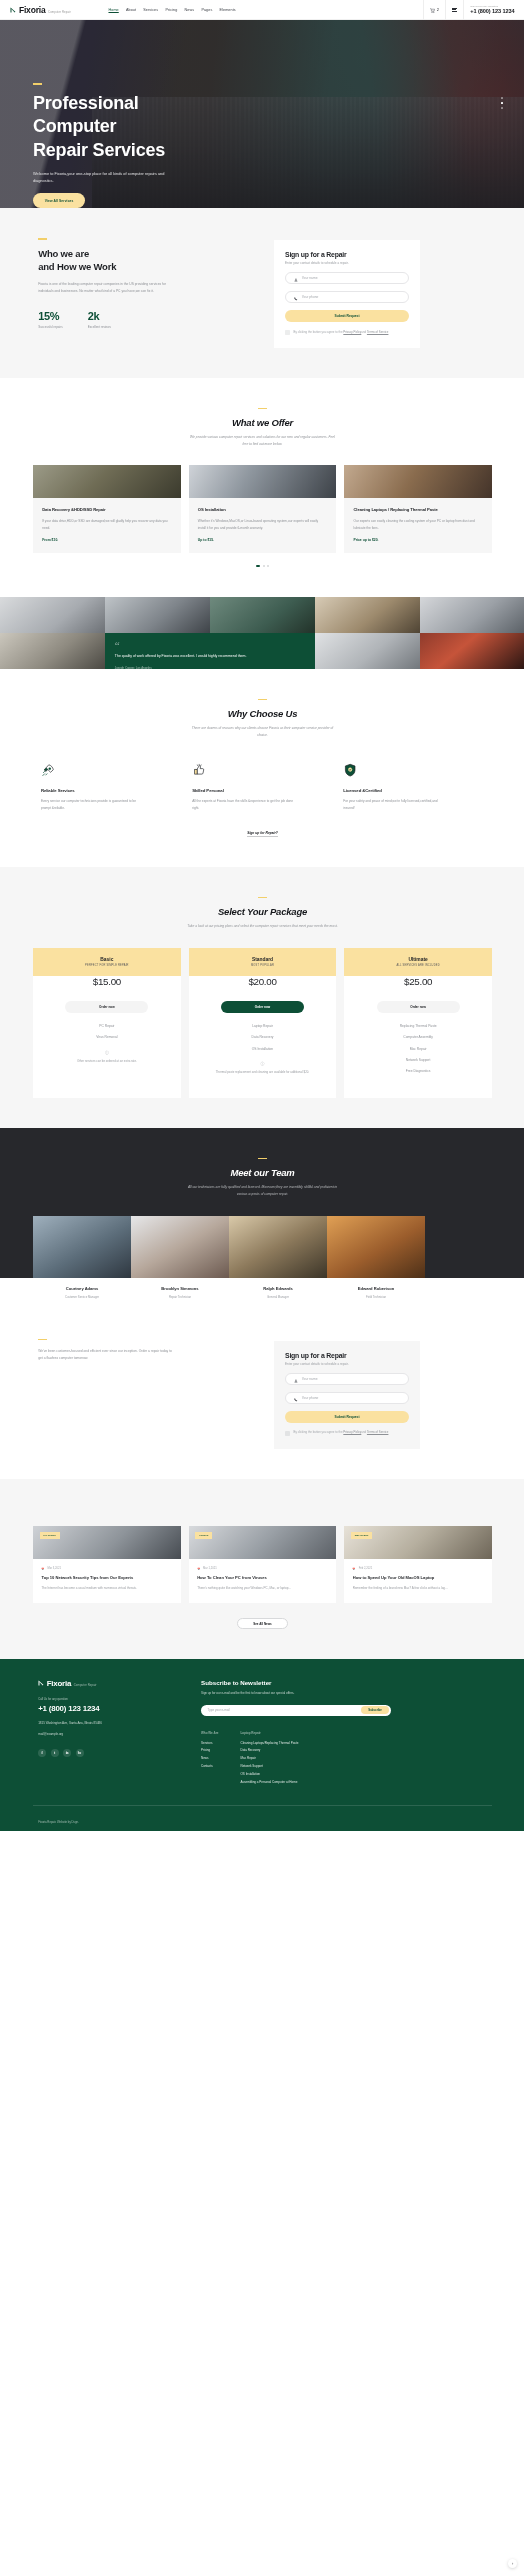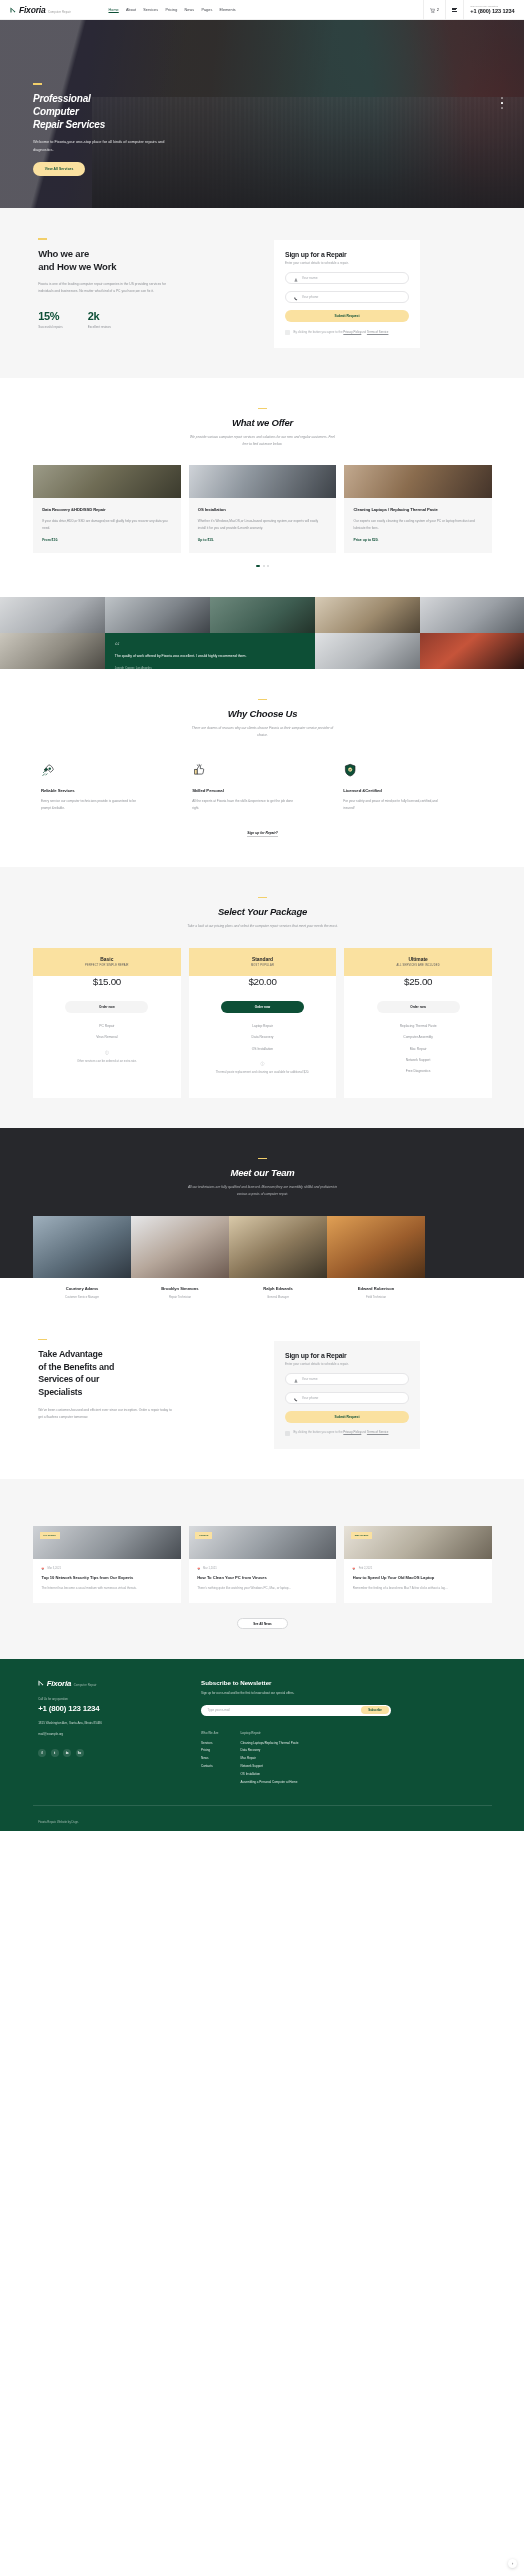--- a/index.html
+++ b/index.html
@@ -14,21 +14,21 @@
   .container { width: 459px; margin: 0 auto; }
 
   
   .header {
     height: 20.3px; background: #fff; display: flex; align-items: center;
     padding: 0 7.9px; border-bottom: 0.7px solid #f0f0f0;
   }
   .logo-block { display: flex; align-items: baseline; gap: 2.6px; width: 98px; padding-left:2.6px;}
   .logo-mark { width: 5.9px; height: 5.9px; position: relative; display:inline-block; }
   .logo-mark svg { display:block; }
-  .logo-text { font-size: 8.5px; font-weight: 700; letter-spacing: -0.2px; color:#14161a;font-style:italic;}
+  .logo-text { font-size: 8.5px; font-weight: 700; letter-spacing: -0.2px; color:#14161a;}
   .logo-sub { font-size: 2.8px; color: #9a9a9a; letter-spacing: 0.1px; }
   .nav { display: flex; gap: 7.2px; align-items: center; margin-left: 2.6px; flex: 1; }
   .nav a {
     font-size: 3.7px; color: #3d4047; text-decoration: none; letter-spacing: 0.1px;
   }
   .nav a.active { color: #0d4f36; text-decoration: underline; }
   .header-right { display: flex; align-items: center; gap: 0; }
   .hr-cell { display: flex; align-items: center; justify-content:center; gap: 2px; height: 20.3px; padding: 0 5.9px; border-left: 0.7px solid #eee;}
   .cart-count { font-size: 3.9px; color: #14161a; }
   .burger { display:flex; flex-direction: column; gap: 1px; }
@@ -64,21 +64,21 @@
     position:absolute; left: 92px; bottom: 0; width: 433px; height: 111px;
     background:
       linear-gradient(180deg, rgba(120,120,126,.35), rgba(40,40,44,.9)),
       repeating-linear-gradient(90deg, rgba(255,255,255,.035) 0 2px, rgba(0,0,0,.03) 2px 4.6px);
     filter: blur(0.3px);
   }
   .hero-overlay { position:absolute; inset:0; background: rgba(24,24,28,.48); }
   .hero-inner { position: relative; z-index: 3; padding-top: 63px; }
   .rule { width: 8.5px; height: 1.3px; background: #f2cf6a; margin-bottom: 7.2px; }
   .hero h1 {
-    color: #fff; font-size: 10px; line-height: 1.31; font-weight: 700; letter-spacing: -0.2px; font-style: italic;
+    color: #fff; font-size: 18px; line-height: 1.31; font-weight: 700; letter-spacing: -0.2px;
   }
   .hero p {
     color: #e2e2e4; font-size: 3.9px; line-height: 1.95; margin-top: 7.2px; max-width: 141px;
   }
   .btn-yellow {
     display: inline-block; margin-top: 8.5px; background: #fae1a0; color: #0d4f36;
     font-size: 3.3px; font-weight: 700; padding: 5.2px 11.8px; border-radius: 26px; border: 0;
     cursor: pointer; letter-spacing: 0.1px;
   }
   .hero-dots { position:absolute; right: 22px; top: 77px; z-index:4; display:flex; flex-direction:column; gap:3.3px; }
@@ -570,26 +570,20 @@
     <div class="team-name-cell">
       <div class="team-name">Edward Robertson</div>
       <div class="team-role">Field Technician</div>
     </div>
   </div>
 
   <div class="sec">
     <div class="container ben-row">
       <div class="ben-left">
         <div class="rule"></div>
-        <h2>
-          <span>Take Advantage</span><br>
-          <span>of the Benefits and</span><br>
-          <span>Services of our</span><br>
-          <span>Specialists</span>
-        </h2>
         <p>We've been customer-focused and efficient ever since our inception. Order a repair today to get a flawless computer tomorrow.</p>
       </div>
       <div class="form-card" style="background:#f6f6f6">
         <h3>Sign up for a Repair</h3>
         <p class="hint">Enter your contact details to schedule a repair.</p>
         <div class="field" style="background:#fff">
           <span>
             <svg width="3.9" height="3.9" viewBox="0 0 14 14" fill="#6d7075">
                 <circle cx="7" cy="4.2" r="2.6"></circle>
                 <path d="M1.6 13c0-3 2.4-4.8 5.4-4.8s5.4 1.8 5.4 4.8z"></path>

